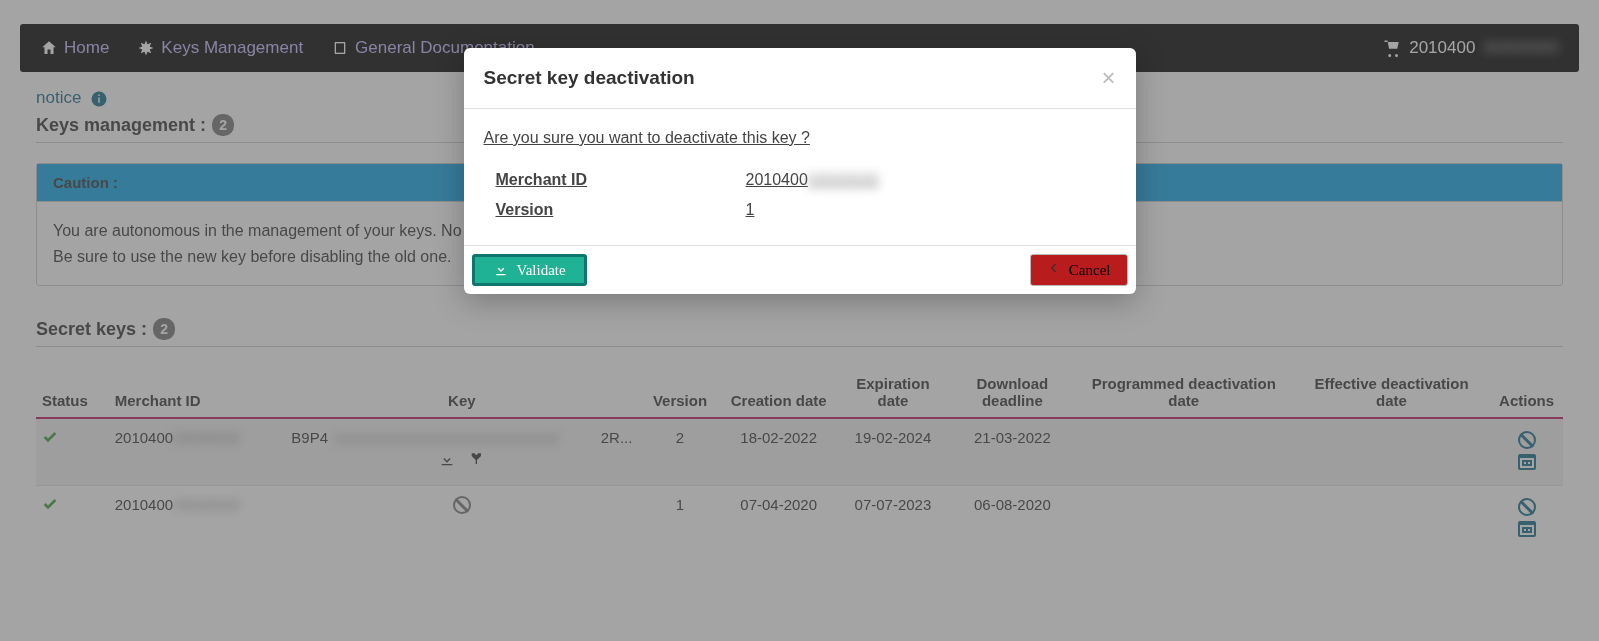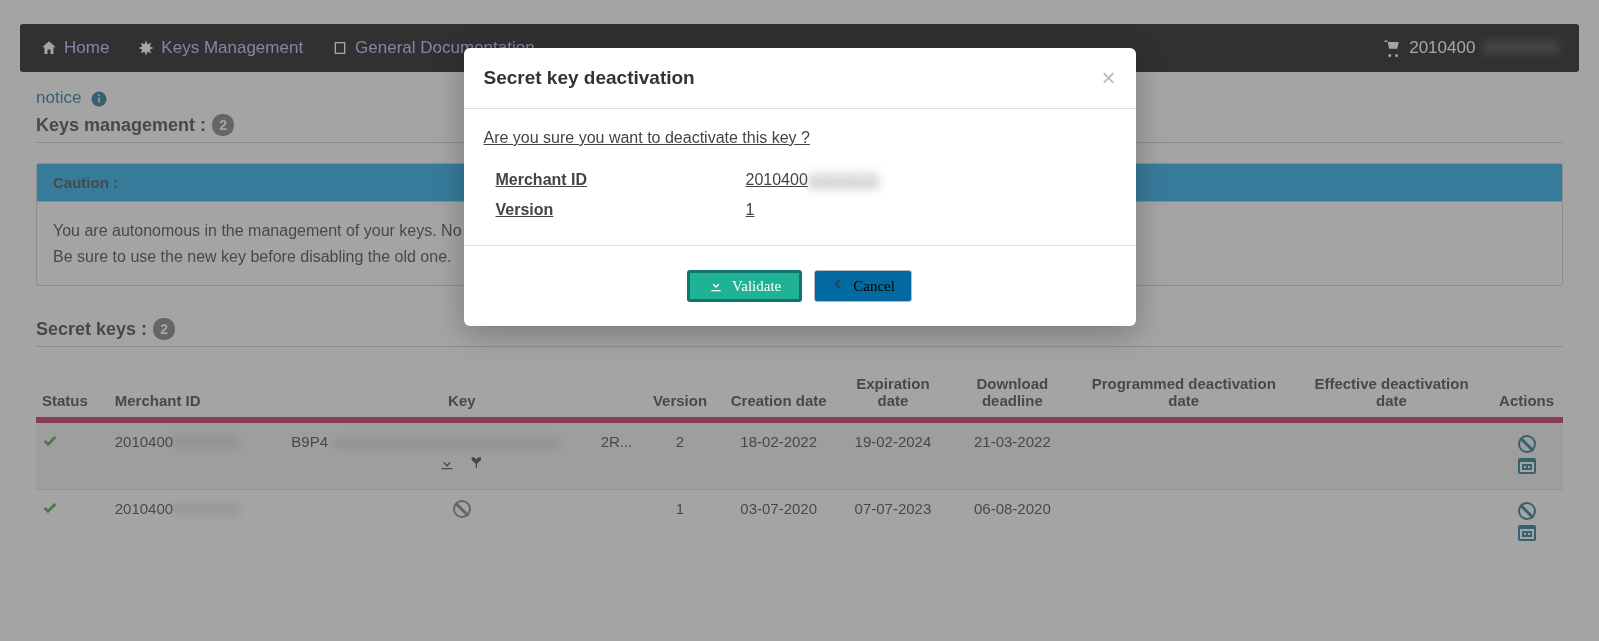--- a/index.html
+++ b/index.html
@@ -35,21 +35,21 @@
   .notice-link svg { vertical-align: middle; margin-left: 4px; }
 
   .section-heading { font-size: 18px; font-weight: 700; color: #333; display: flex; align-items: center; gap: 6px; padding: 6px 0; border-bottom: 1px solid #ccc; margin-bottom: 20px;}
   .badge { background: #777; color: #fff; border-radius: 10px; min-width: 22px; height: 22px; font-size: 14px; display: inline-flex; align-items: center; justify-content: center; padding: 0 7px; font-weight: 600;}
 
   .caution-box { border: 1px solid #ccc; border-radius: 3px; margin-bottom: 26px; }
   .caution-header { padding: 10px 16px; font-weight: 700; font-size: 15px; border-bottom: 1px solid #ccc; background: #0ea5e9;}
   .caution-body { padding: 16px; font-size: 16px; line-height: 1.6; }
 
   table.keys { width: 100%; border-collapse: collapse; font-size: 15px; }
-  table.keys th { font-weight: 700; padding: 8px 6px; text-align: center; vertical-align: bottom; border-bottom: 6px solid #be185d;}
+  table.keys th { font-weight: 700; padding: 8px 6px; text-align: center; vertical-align: bottom; border-bottom: 2px solid #be185d;}
   table.keys th.left { text-align: left; }
   table.keys td { padding: 10px 6px; text-align: center; vertical-align: top; border-top: 1px solid #ddd;}
   table.keys td.left { text-align: left; }
   table.keys tbody tr.alt { background: #f1f1f1; }
   .status-check { color: #3a9d3a; font-weight: 700; }
   .row-action-icon { color: #116a8a; margin: 2px 0; display:block; }
   .key-sub-icons { color: #444; margin-top: 6px; display:flex; gap:14px; justify-content:center;}
   .circle-slash { display:inline-block; width:18px; height:18px; border:2.5px solid currentColor; border-radius:50%; position:relative; }
   .circle-slash::after { content:''; position:absolute; width:18px; height:2.5px; background:currentColor; top:6px; left:-2px; transform:rotate(45deg);}
   .calendar-icon { display:inline-block; width:18px; height:16px; background:currentColor; position:relative; border-radius:2px;}
@@ -69,22 +69,22 @@
     box-shadow: 0 8px 30px rgba(0,0,0,0.25);
   }
   .modal-header { padding: 18px 20px; border-bottom: 1px solid #e0e0e0; display:flex; justify-content:space-between; align-items:center;text-align:center;}
   .modal-title { font-size: 19px; font-weight: 700; color: #333; }
   .modal-close { color: #bbb; font-size: 24px; cursor: pointer; line-height: 1; }
   .modal-body { padding: 20px; font-size: 16px; color: #444; text-decoration: underline; }
   .modal-q { margin-bottom: 18px; }
   .kv-row { display:flex; padding: 6px 0 6px 12px; }
   .kv-label { width: 250px; font-weight: 700; }
   .kv-value { flex:1; }
-  .modal-footer { border-top: 1px solid #e0e0e0; padding: 24px; display:flex; justify-content:center; gap:12px;}
-  .btn { border: 1px solid #bbb; background:#0369a1; padding: 6px 16px; border-radius: 3px; font-size: 15px; cursor:pointer; display:flex; align-items:center; gap:8px;}
+  .modal-footer { border-top: 1px solid #e0e0e0; padding: 8px; display:flex; justify-content:space-between; gap:12px;}
+  .btn { border: 1px solid #bbb; background:#b91c1c; padding: 6px 16px; border-radius: 3px; font-size: 15px; cursor:pointer; display:flex; align-items:center; gap:8px;}
   .btn-validate { background:#1fb295; color:#fff; border:3px solid #0f766e; font-family: Georgia, serif; padding: 4px 18px;}
   .btn-validate .dl-icon { display:inline-flex; }
   .btn-cancel { font-family: Georgia, serif; }
   .blur { filter: blur(5px); color:#999; }
 </style>
 </head>
 <body>
 
 <div class="navbar">
   <div class="nav-left">
@@ -220,21 +220,21 @@
               </svg>
           </span>
         </td>
         <td class="left">
           <span>2010400</span><span class="blur">00000000</span>
         </td>
         <td>
           <span><span class="circle-slash" style="color:#777"></span></span>
         </td>
         <td>1</td>
-        <td>03-07-2020</td>
+        <td>07-04-2020</td>
         <td>07-07-2023</td>
         <td>06-08-2020</td>
         <td></td>
         <td></td>
         <td>
           <span class="row-action-icon"><span class="circle-slash" style="color:#116a8a"></span></span>
           <span class="row-action-icon"><span class="calendar-icon" style="color:#116a8a"></span></span>
         </td>
       </tr>
     </tbody>

